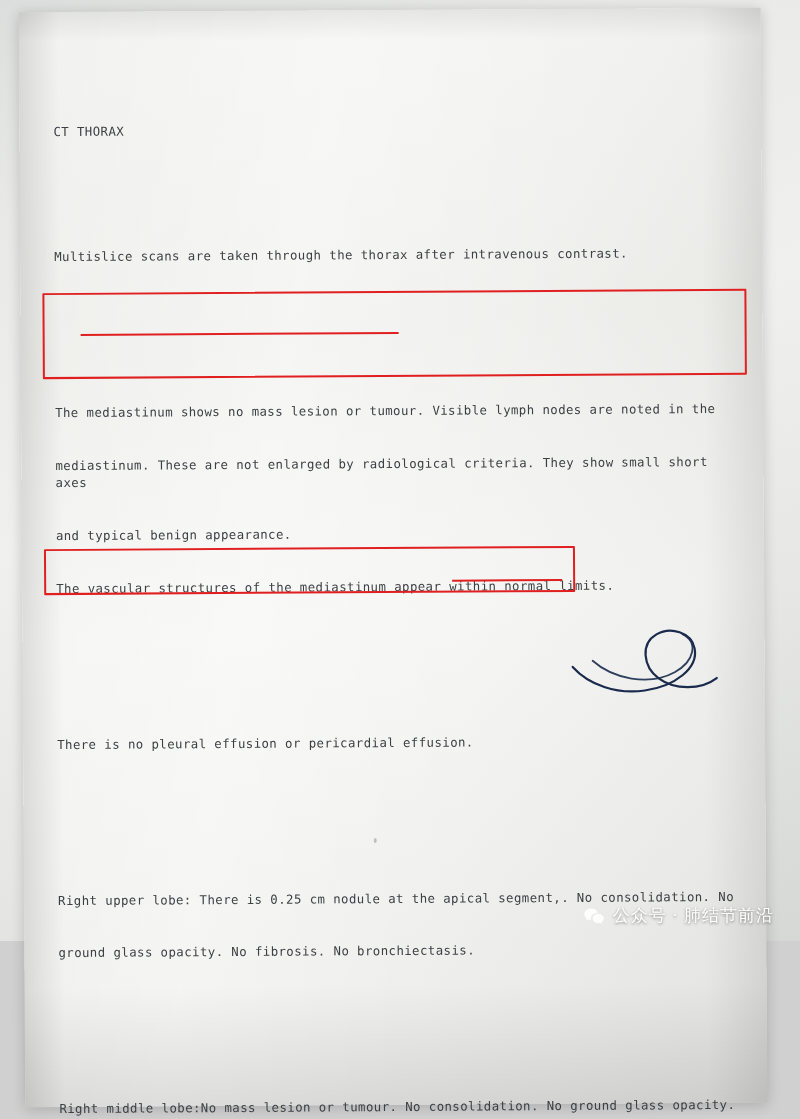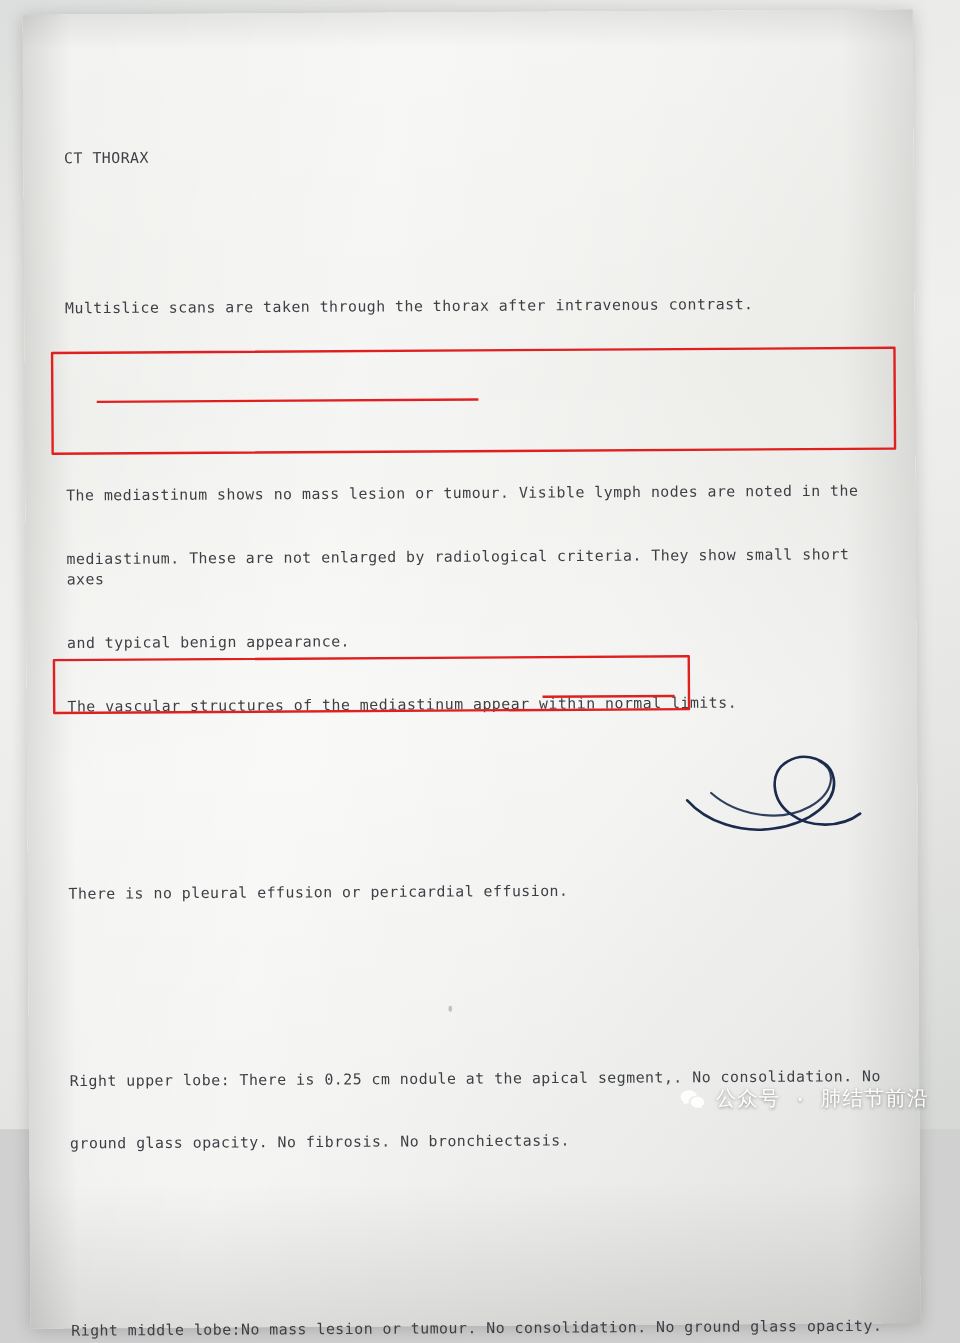--- a/index.html
+++ b/index.html
@@ -87,21 +87,21 @@
 
   
   #watermark {
     position: absolute;
     right: 26px;
     bottom: 14px;
     display: flex;
     align-items: center;
     gap: 8px;
     color: #ffffff;
-    font-family: Liberation Mono, monospace;
+    font-family: Liberation Serif, serif;
     font-size: 17px;
     text-shadow: 0 1px 3px rgba(0,0,0,0.45);
     letter-spacing: 1px;
   }
   #wechat-icon {
     width: 22px;
     height: 18px;
     opacity: 0.95;
   }
   .speck {

